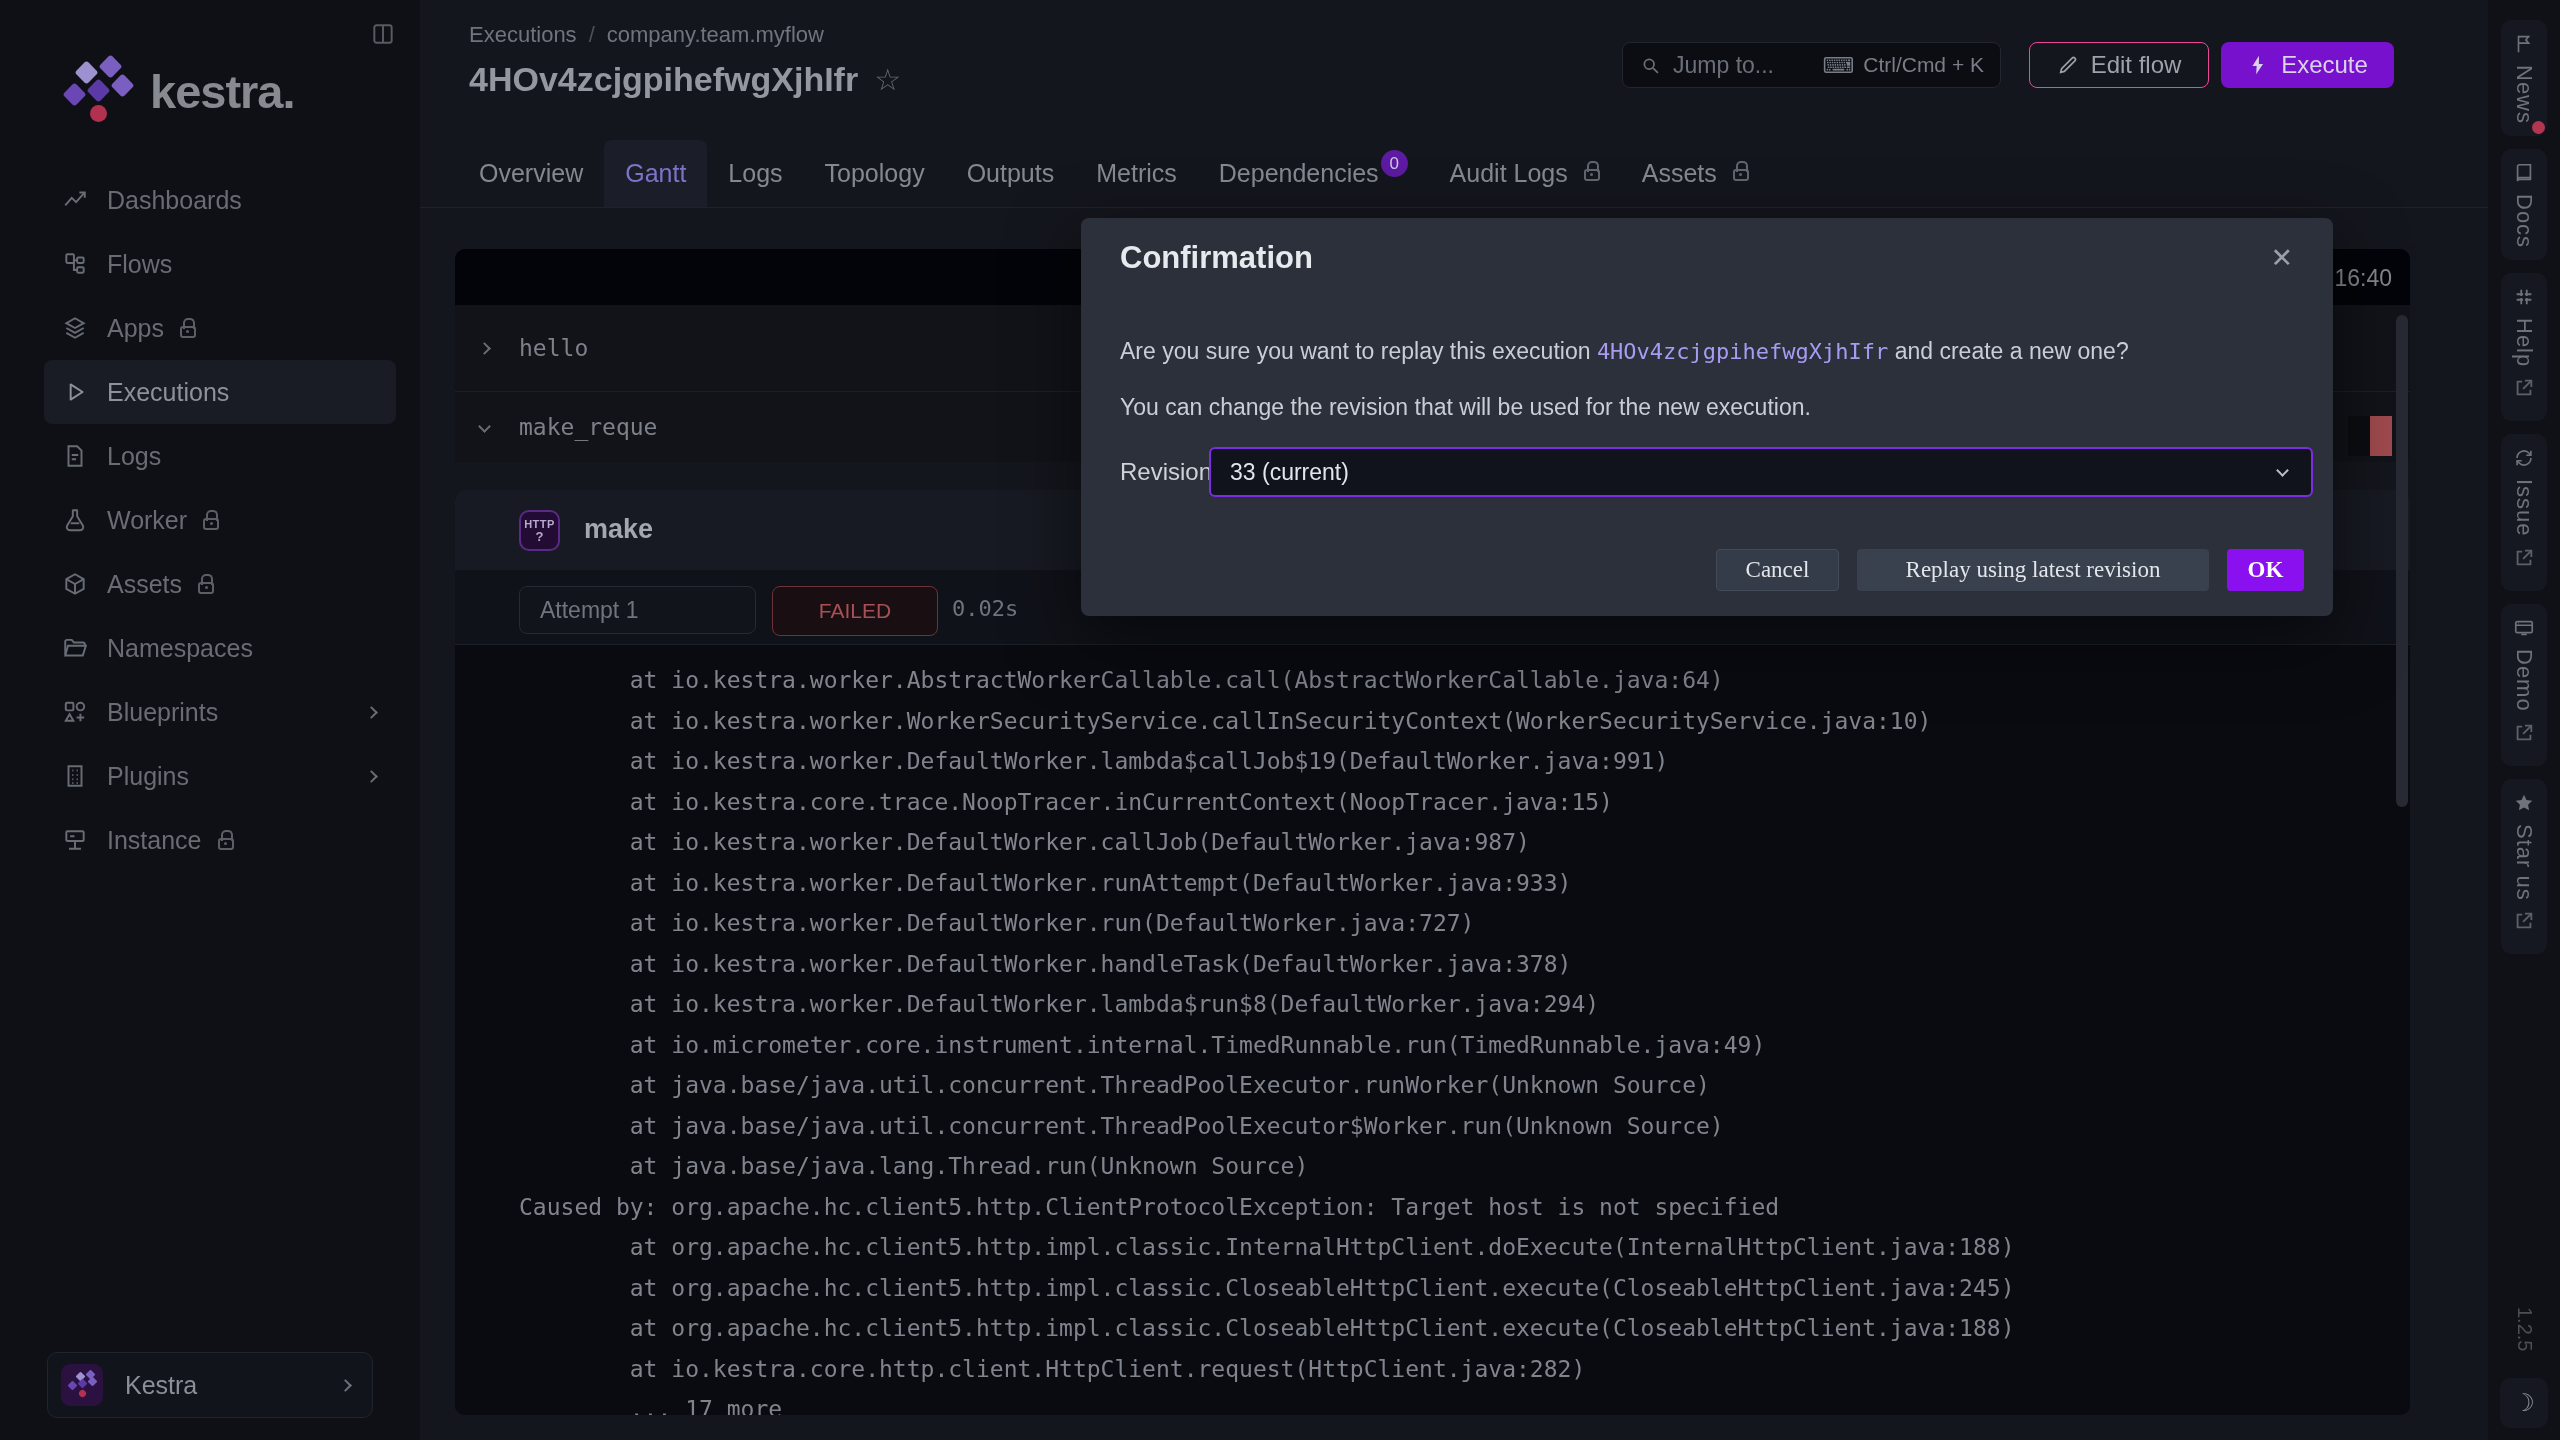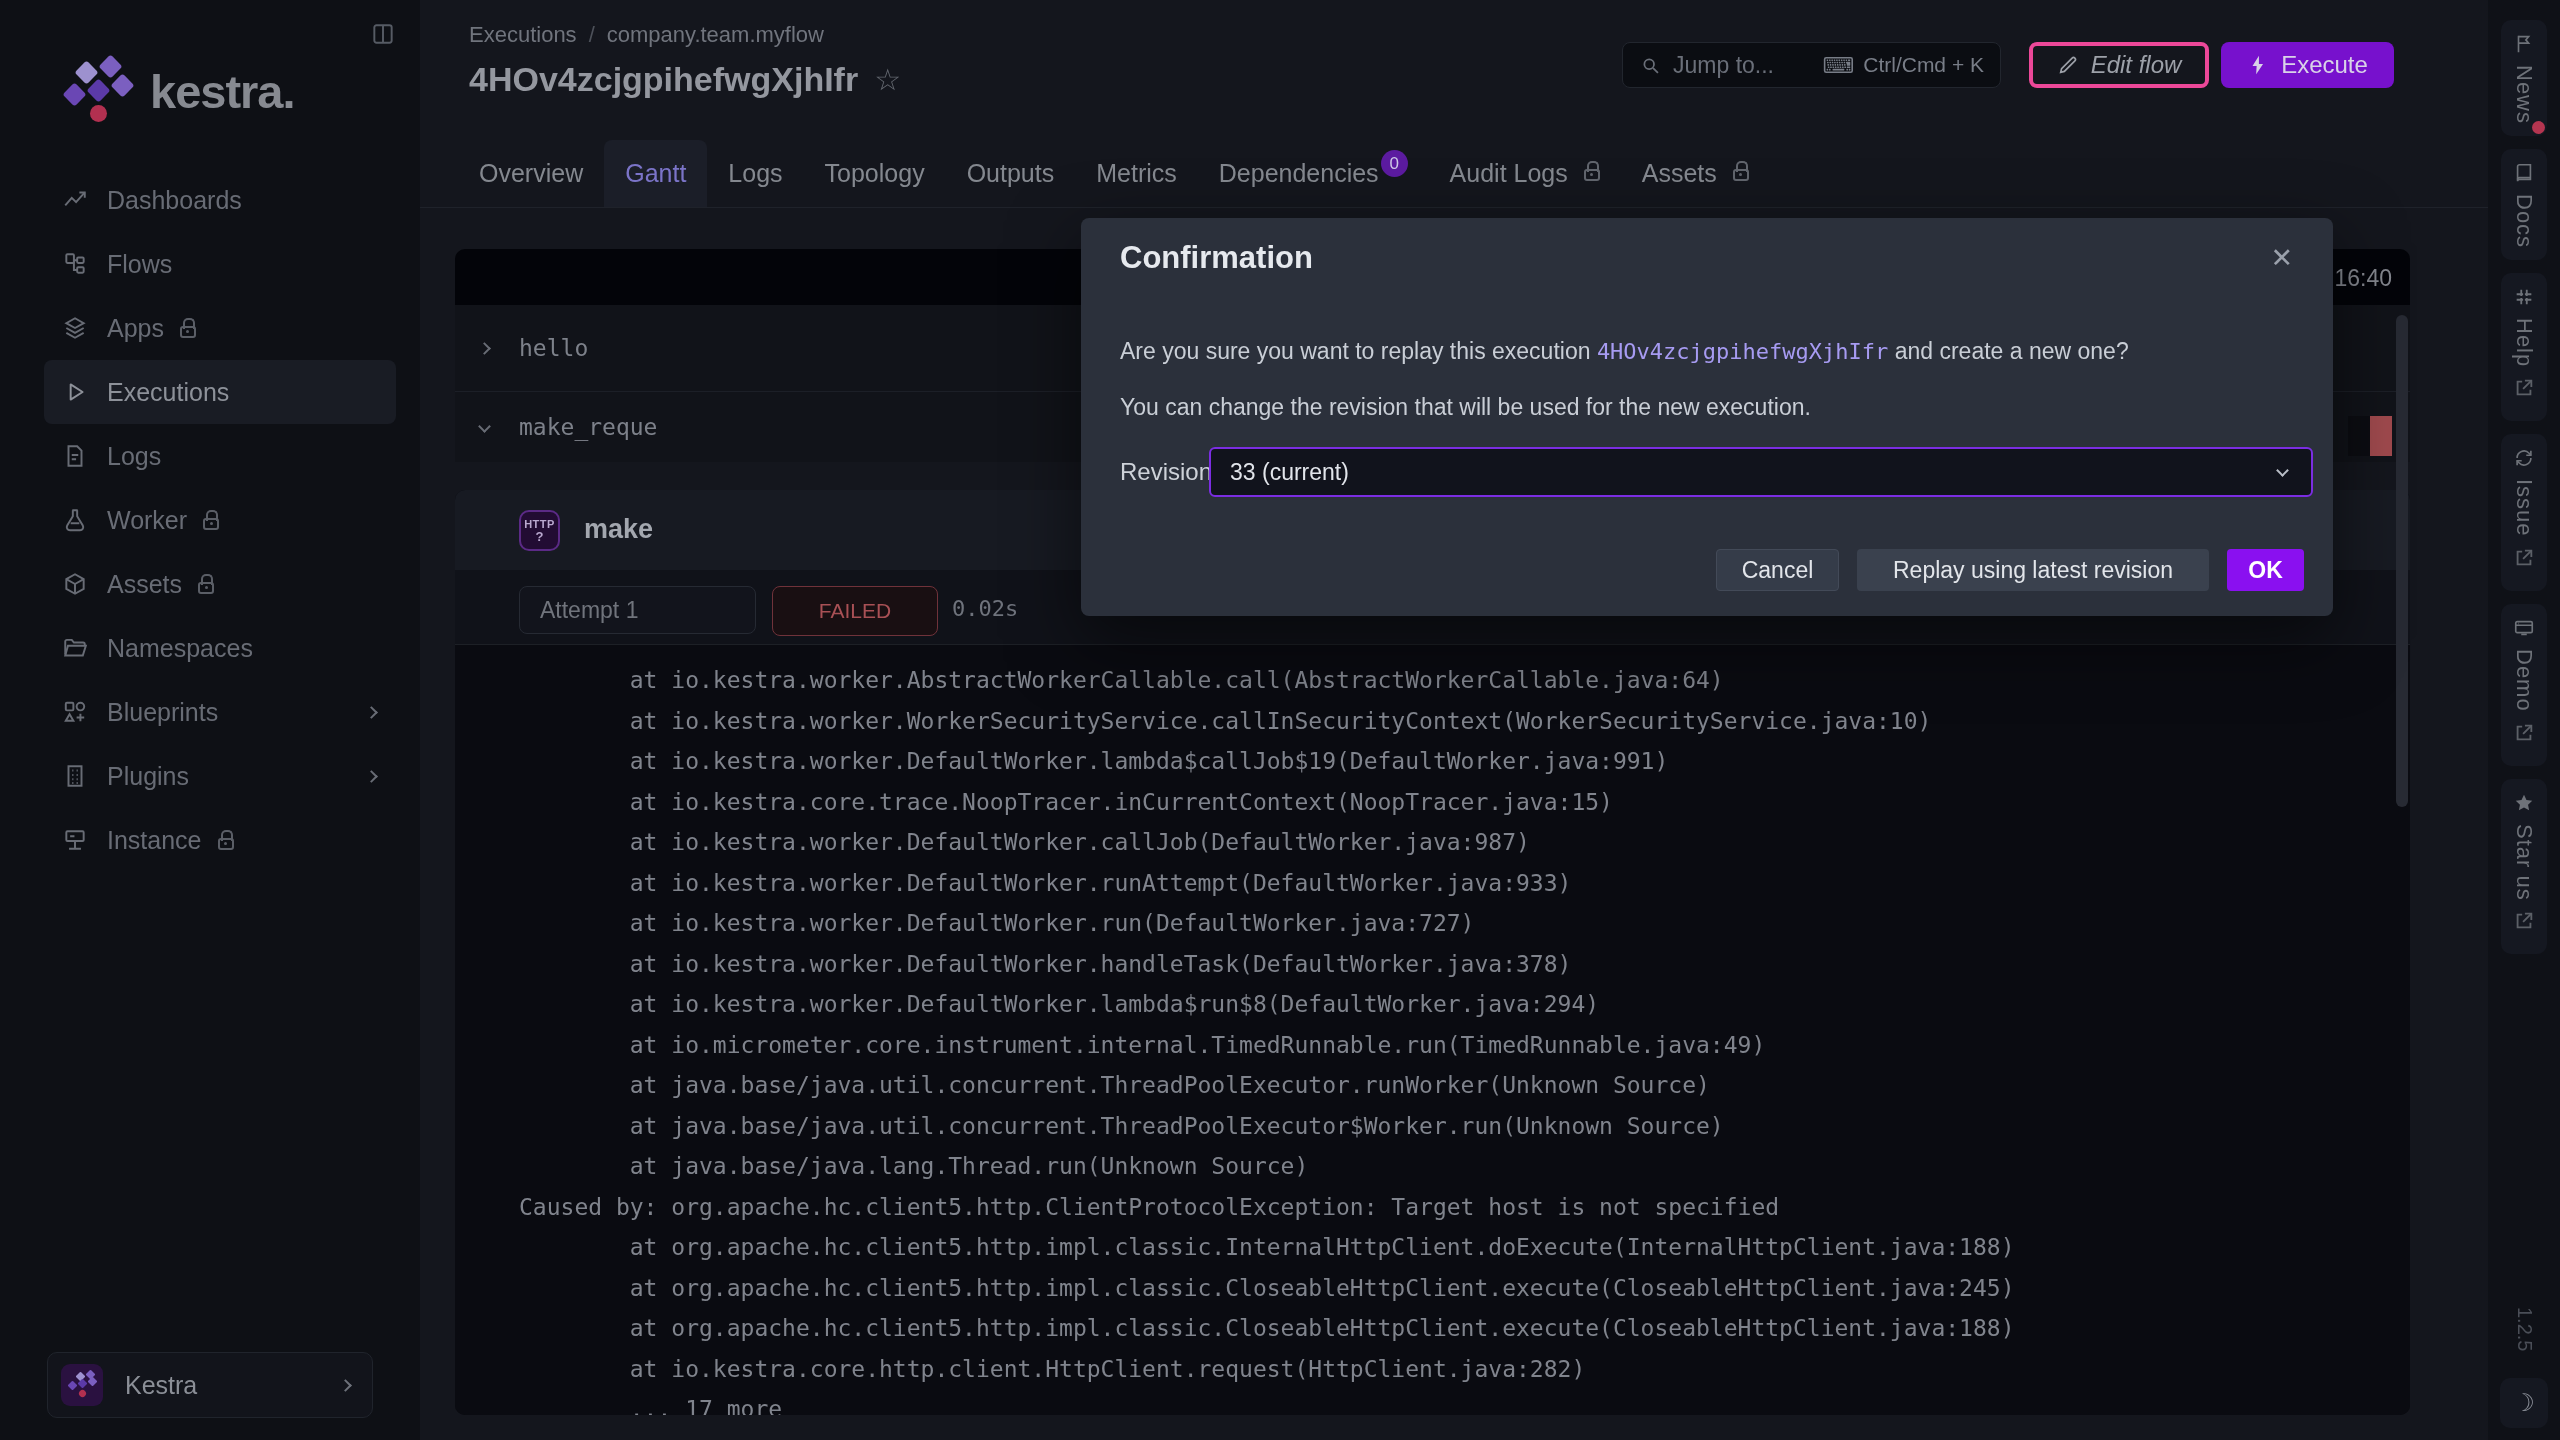--- a/index.html
+++ b/index.html
@@ -44,21 +44,21 @@
   .page-title { font-size:34px; font-weight:700; color:#94979f; }
   .star { font-size:30px; color:#63676f; cursor:pointer; }
   .search-box { position:absolute; left:1202px; top:42px; width:379px; height:46px; background:#0b0d12; border:1px solid #22262e; border-radius:8px; display:flex; align-items:center; }
   .search-box .icn { width:21px; height:21px; margin-left:17px; color:#6a6f79; }
   .search-input { flex:1; min-width:0; margin-left:12px; background:transparent; border:none; outline:none; font-size:23px; color:#8b919c; }
   .search-input::placeholder { color:#6a6f79; }
   .kbd-hint { display:flex; align-items:center; gap:9px; margin-right:16px; color:#787d87; font-size:21px; white-space:nowrap; }
   .kbd-glyph { font-family:"DejaVu Sans",sans-serif; font-size:22px; }
   .btn { display:flex; align-items:center; justify-content:center; gap:12px; border-radius:8px; font-size:24px; cursor:pointer; border:none; }
   .btn .icn { width:22px; height:22px; }
-  .edit-btn { position:absolute; left:1609px; top:42px; width:180px; height:46px; background:#14161d; border:4px solid #ec4899; color:#9da1a9;font-style:italic; }
+  .edit-btn { position:absolute; left:1609px; top:42px; width:180px; height:46px; background:#14161d; border:1px solid #ec4899; color:#9da1a9; }
   .exec-btn { position:absolute; left:1801px; top:42px; width:173px; height:46px; background:#7711cd; color:#d9d2e8; font-weight:400; }
   .tabbar { position:absolute; left:0; top:140px; width:100%; height:68px; border-bottom:1px solid #1f222a; display:flex; align-items:stretch; padding-left:38px; }
   .tab { display:flex; align-items:center; padding:0 21px; font-size:25px; color:#84888f; cursor:pointer; position:relative; }
   .tab.active { background:#1b1e28; border-radius:8px 8px 0 0; color:#7b74c8; }
   .tab-badge { min-width:27px; height:27px; border-radius:50%; background:#5c1ba0; color:#cfc8e8; font-size:17px; display:flex; align-items:center; justify-content:center; margin:-20px 0 0 2px; }
   .tab .lock { margin-top:2px; color:#6f737c; }
 
   
   .gantt { position:absolute; left:35px; right:78px; top:249px; height:213px; border-radius:10px 10px 0 0; overflow:hidden; }
   .gantt-head { position:relative; height:56px; background:#030409; }
@@ -95,21 +95,21 @@
   .modal-title { position:absolute; left:39px; top:22px; font-size:31px; font-weight:600; color:#e6e9ee; }
   .modal-close { position:absolute; right:40px; top:24px; background:none; border:none; color:#9aa0ab; font-size:27px; cursor:pointer; }
   .modal-msg1 { position:absolute; left:39px; top:120px; font-size:23px; color:#c9ced6; }
   .modal-msg1 .exec-id { font-family:"DejaVu Sans Mono",monospace; font-size:22px; color:#a79bf2; }
   .modal-msg2 { position:absolute; left:39px; top:176px; font-size:23px; color:#c9ced6; }
   .rev-label { position:absolute; left:39px; top:240px; font-size:24px; color:#ced2d9; }
   .rev-select { position:absolute; left:128px; top:229px; width:1104px; height:50px; background:#11131c; border:2px solid #7b2de2; border-radius:6px; display:flex; align-items:center; cursor:pointer; }
   .rev-value { margin-left:19px; font-size:23px; color:#e2e5eb; }
   .rev-select .chev { margin-left:auto; margin-right:24px; color:#b9bec7; margin-top:-4px; }
   .modal-actions { position:absolute; right:29px; bottom:25px; display:flex; gap:18px; }
-  .m-btn { height:42px; border:none; border-radius:4px; font-size:23px; color:#e2e5ea; cursor:pointer; padding:0 24px; }
+  .m-btn { height:42px; border:none; border-radius:4px; font-size:23px; color:#e2e5ea; cursor:pointer; padding:0 24px;font-family:Liberation Serif, serif; }
   .m-btn.cancel { background:#353c49; border:1px solid #434a58; width:123px; padding:0; }
   .m-btn.replay { background:#3a414e; width:352px; padding:0; }
   .m-btn.ok { background:#8a10f0; color:#ffffff; font-weight:600; width:77px; padding:0; }
 
   
   .rail { position:absolute; right:0; top:0; width:72px; height:1440px; background:#0f1117; display:flex; flex-direction:column; align-items:center; padding-top:20px; gap:13px; }
   .rail-card { position:relative; width:46px; background:#151821; border-radius:10px; color:#6e7279; display:flex; flex-direction:column; align-items:center; padding:13px 0 12px; cursor:pointer; }
   .rail-card .icn { width:22px; height:22px; margin-bottom:10px; }
   .rail-label { writing-mode:vertical-rl; font-size:22px; letter-spacing:1px; }
   .rail-ext { width:17px; height:17px; margin-top:10px; opacity:.8; }

